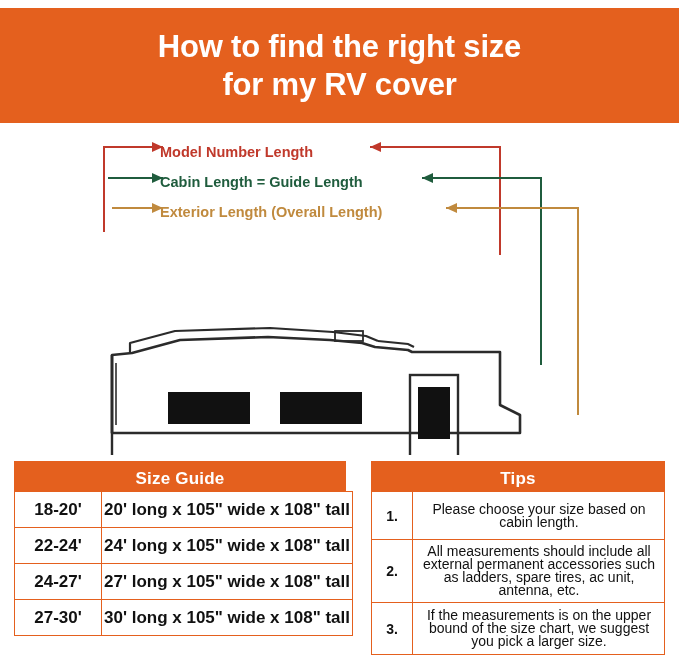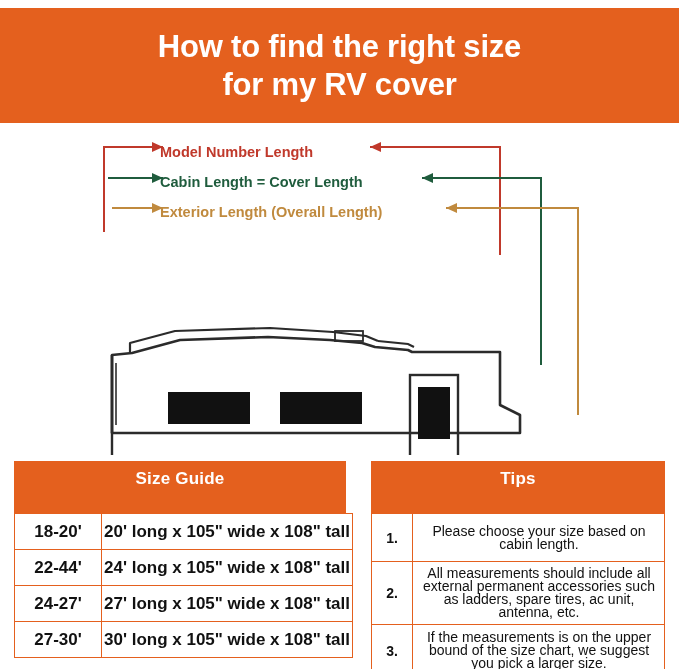--- a/index.html
+++ b/index.html
@@ -92,21 +92,21 @@
     left: 371px;
     top: 6px;
     width: 294px;
   }
   .tbl-title {
     background: #e4601e;
     color: #ffffff;
     font-size: 17px;
     font-weight: bold;
     text-align: center;
-    height: 52px;
+    height: 30px;
     line-height: 36px;
     letter-spacing: 0.2px;
   }
   table.grid {
     border-collapse: collapse;
     width: 100%;
     table-layout: fixed;
   }
   table.grid td {
     border: 1px solid #e4601e;
@@ -238,40 +238,40 @@
         <rect x="530" y="433" width="56" height="7" fill="#1a1a1a"></rect>
       </g>
       <path d="M520,404 L575,404" fill="none" stroke="#1a1a1a" stroke-width="5"></path>
     </svg>
 
     <div class="legend">
       <div class="legend-row model">
         <span>Model Number Length</span>
       </div>
       <div class="legend-row cabin">
-        <span>Cabin Length = Cover Length</span>
+        <span>Cabin Length = Guide Length</span>
       </div>
       <div class="legend-row ext">
         <span>Exterior Length (Overall Length)</span>
       </div>
     </div>
   </div>
 
   <div class="bottom">
 
     <div class="size-guide">
       <div class="tbl-title">Size Guide</div>
       <table class="grid">
         <tbody>
           <tr>
             <td class="col-range">18-20'</td>
             <td class="col-desc">20' long x 105" wide x 108" tall</td>
           </tr>
           <tr>
-            <td class="col-range">22-44'</td>
+            <td class="col-range">22-24'</td>
             <td class="col-desc">24' long x 105" wide x 108" tall</td>
           </tr>
           <tr>
             <td class="col-range">24-27'</td>
             <td class="col-desc">27' long x 105" wide x 108" tall</td>
           </tr>
           <tr>
             <td class="col-range">27-30'</td>
             <td class="col-desc">30' long x 105" wide x 108" tall</td>
           </tr>

